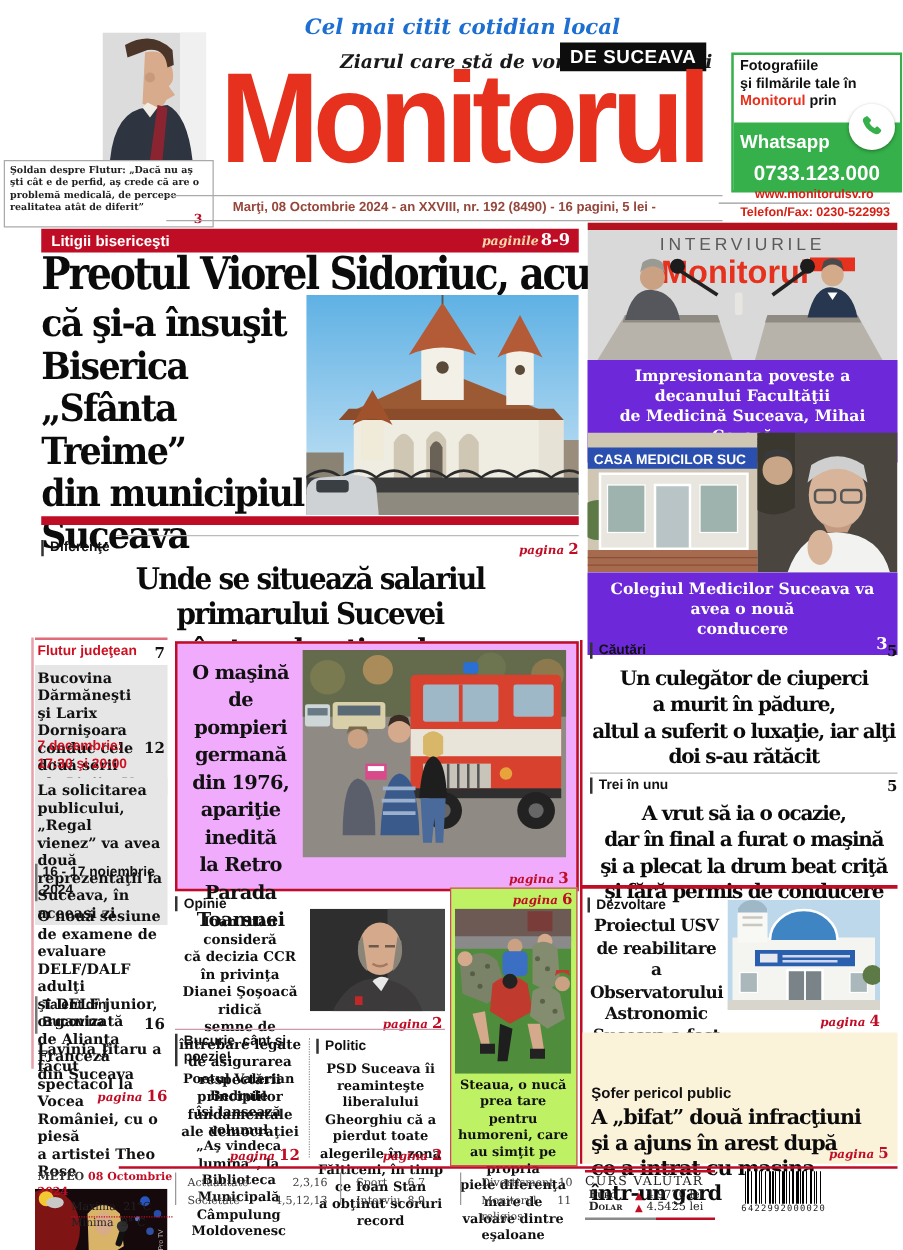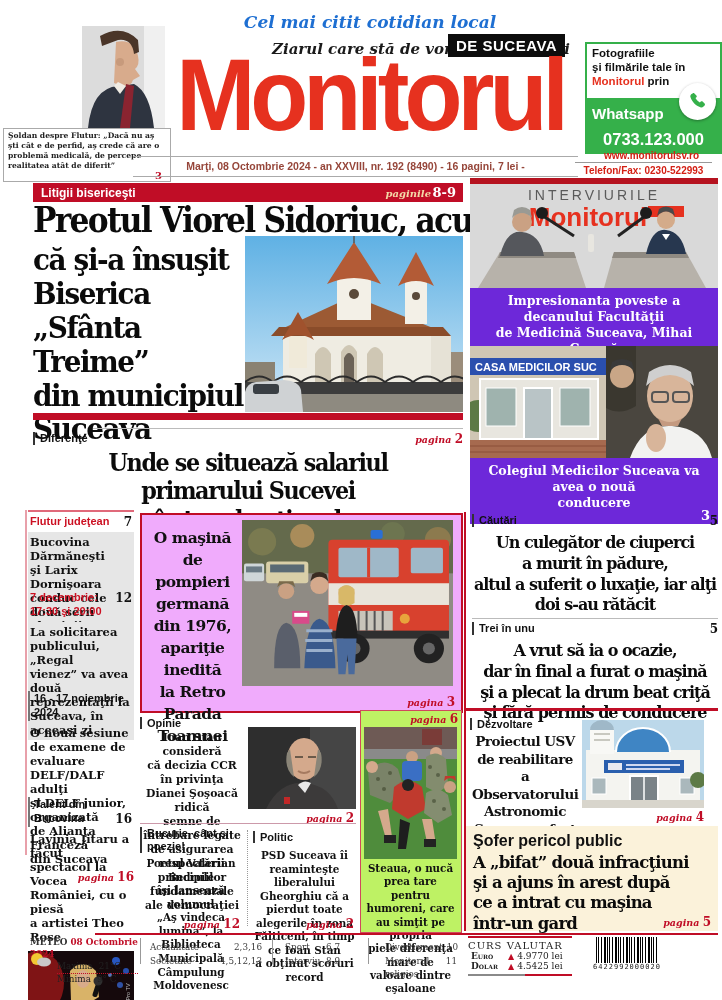--- a/index.html
+++ b/index.html
@@ -24,21 +24,21 @@
   .promo-top{padding:3px 5px 0;font:700 11.5px/1.2 "Liberation Sans",sans-serif;color:#111;}
   .promo-top .brand{color:#e6311f;}
   .promo-green{position:absolute;left:0;bottom:0;width:100%;height:54px;background:#35b04a;}
   .wa-label{position:absolute;left:5px;top:7px;font:700 15px "Liberation Sans",sans-serif;color:#fff;}
   .wa-phone{position:absolute;left:0;bottom:3px;width:100%;text-align:center;
             font:700 16.5px "Liberation Sans",sans-serif;color:#fff;}
   .wa-circle{position:absolute;right:4px;top:-15px;width:37px;height:37px;background:#fff;border-radius:50%;
              box-shadow:0 1px 3px rgba(0,0,0,.35);display:flex;align-items:center;justify-content:center;}
   .site{position:absolute;left:583px;top:150px;width:137px;text-align:center;
         font:700 10px "Liberation Sans",sans-serif;color:#d42015;}
-  .fax{position:absolute;left:575px;top:162px;width:137px;text-align:center;
+  .fax{position:absolute;left:575px;top:162px;width:137px;text-align:right;
        font:700 10px "Liberation Sans",sans-serif;color:#d42015;border-top:1px solid #999;
        border-bottom:2px solid #c00d26;padding:2px 0 3px;}
   .dateline{position:absolute;left:133px;top:156px;width:445px;text-align:center;
             font:700 10.5px/1 "Liberation Sans",sans-serif;color:#96463a;
             border-top:1px solid #aaa;border-bottom:1px solid #aaa;padding:4px 0;}
 
   
   .lead-bar{position:absolute;left:33px;top:183px;width:430px;height:19px;background:#c00d26;}
   .lead-bar .k{position:absolute;left:8px;top:3px;font:700 12px "Liberation Sans",sans-serif;color:#fff;}
   .lead-bar .pl{position:absolute;right:32px;top:5px;font:italic 700 10px "DejaVu Serif",serif;color:#f3d9a8;}
@@ -122,21 +122,21 @@
                      letter-spacing:-1px;color:#0b0b0b;}
   .hdiv{position:absolute;left:472px;top:618px;width:246px;border-top:1px solid #bbb;}
   .trei{position:absolute;left:472px;top:622px;width:246px;}
   .redhr{position:absolute;left:464px;top:708px;width:254px;height:3px;background:#c00d26;}
   .dez{position:absolute;left:470px;top:714px;width:248px;height:108px;}
   .dez .txt{position:absolute;left:2px;top:19px;width:106px;text-align:center;
             font:800 13.5px/1.3 "DejaVu Serif",serif;letter-spacing:-.5px;}
   .dez .photo{position:absolute;left:112px;top:6px;width:122px;height:88px;}
   .dez .pref{position:absolute;left:112px;top:96px;width:122px;text-align:right;}
   .sofer{position:absolute;left:466px;top:826px;width:252px;height:105px;background:#fbf2da;}
-  .sofer .kick{border-left:none;padding:5px 0 2px 7px;font-size:16px;}
+  .sofer .kick{border-left:none;padding:5px 0 2px 7px;font-size:12px;margin-top:36px;}
   .sofer .hl{margin:1px 0 0;padding:0 7px;font:800 16.5px/1.22 "DejaVu Serif",serif;
              letter-spacing:-.8px;color:#0b0b0b;}
   .sofer .pref{position:absolute;right:7px;bottom:2px;}
 
   
   .ft-red{position:absolute;left:95px;top:933px;width:623px;height:2px;background:#c00d26;}
   .meteo{position:absolute;left:30px;top:937px;width:108px;font:700 8.8px/1.35 "DejaVu Serif",serif;color:#333;}
   .meteo .m-d{color:#c00d26;}
   .meteo .icon{position:absolute;left:0;top:15px;}
   .m-rows{margin-left:27px;margin-top:0;font-weight:400;color:#222;}
@@ -200,21 +200,21 @@
         <svg viewBox="0 0 24 24" width="24" height="24">
             <path fill="#35b04a" d="M6.6 3.4c.5-.5 1.3-.5 1.8 0l2 2c.5.5.5 1.3 0 1.8l-.9.9c.9 1.9 2.5 3.5 4.4 4.4l.9-.9c.5-.5 1.3-.5 1.8 0l2 2c.5.5.5 1.3 0 1.8l-1.1 1.1c-.8.8-2 1.1-3.1.7-2.3-.8-4.4-2.1-6.1-3.8-1.7-1.7-3-3.8-3.8-6.1-.4-1.1-.1-2.3.7-3.1z"></path>
           </svg>
       </span>
       <span class="wa-phone">0733.123.000</span>
     </div>
   </div>
 
   <div class="site">www.monitorulsv.ro</div>
   <div class="fax">Telefon/Fax: 0230-522993</div>
-  <div class="dateline">Marţi, 08 Octombrie 2024 - an XXVIII, nr. 192 (8490) - 16 pagini, 7 lei -</div>
+  <div class="dateline">Marţi, 08 Octombrie 2024 - an XXVIII, nr. 192 (8490) - 16 pagini, 5 lei -</div>
 
   <div>
     <div class="lead-bar">
       <span class="k">Litigii bisericeşti</span>
       <span class="pl">paginile</span>
       <span class="pg">8-9</span>
     </div>
     <h2 class="lead-h1">Preotul Viorel Sidoriuc, acuzat</h2>
     <h2 class="lead-rest pre">că şi-a însuşit
 Biserica

